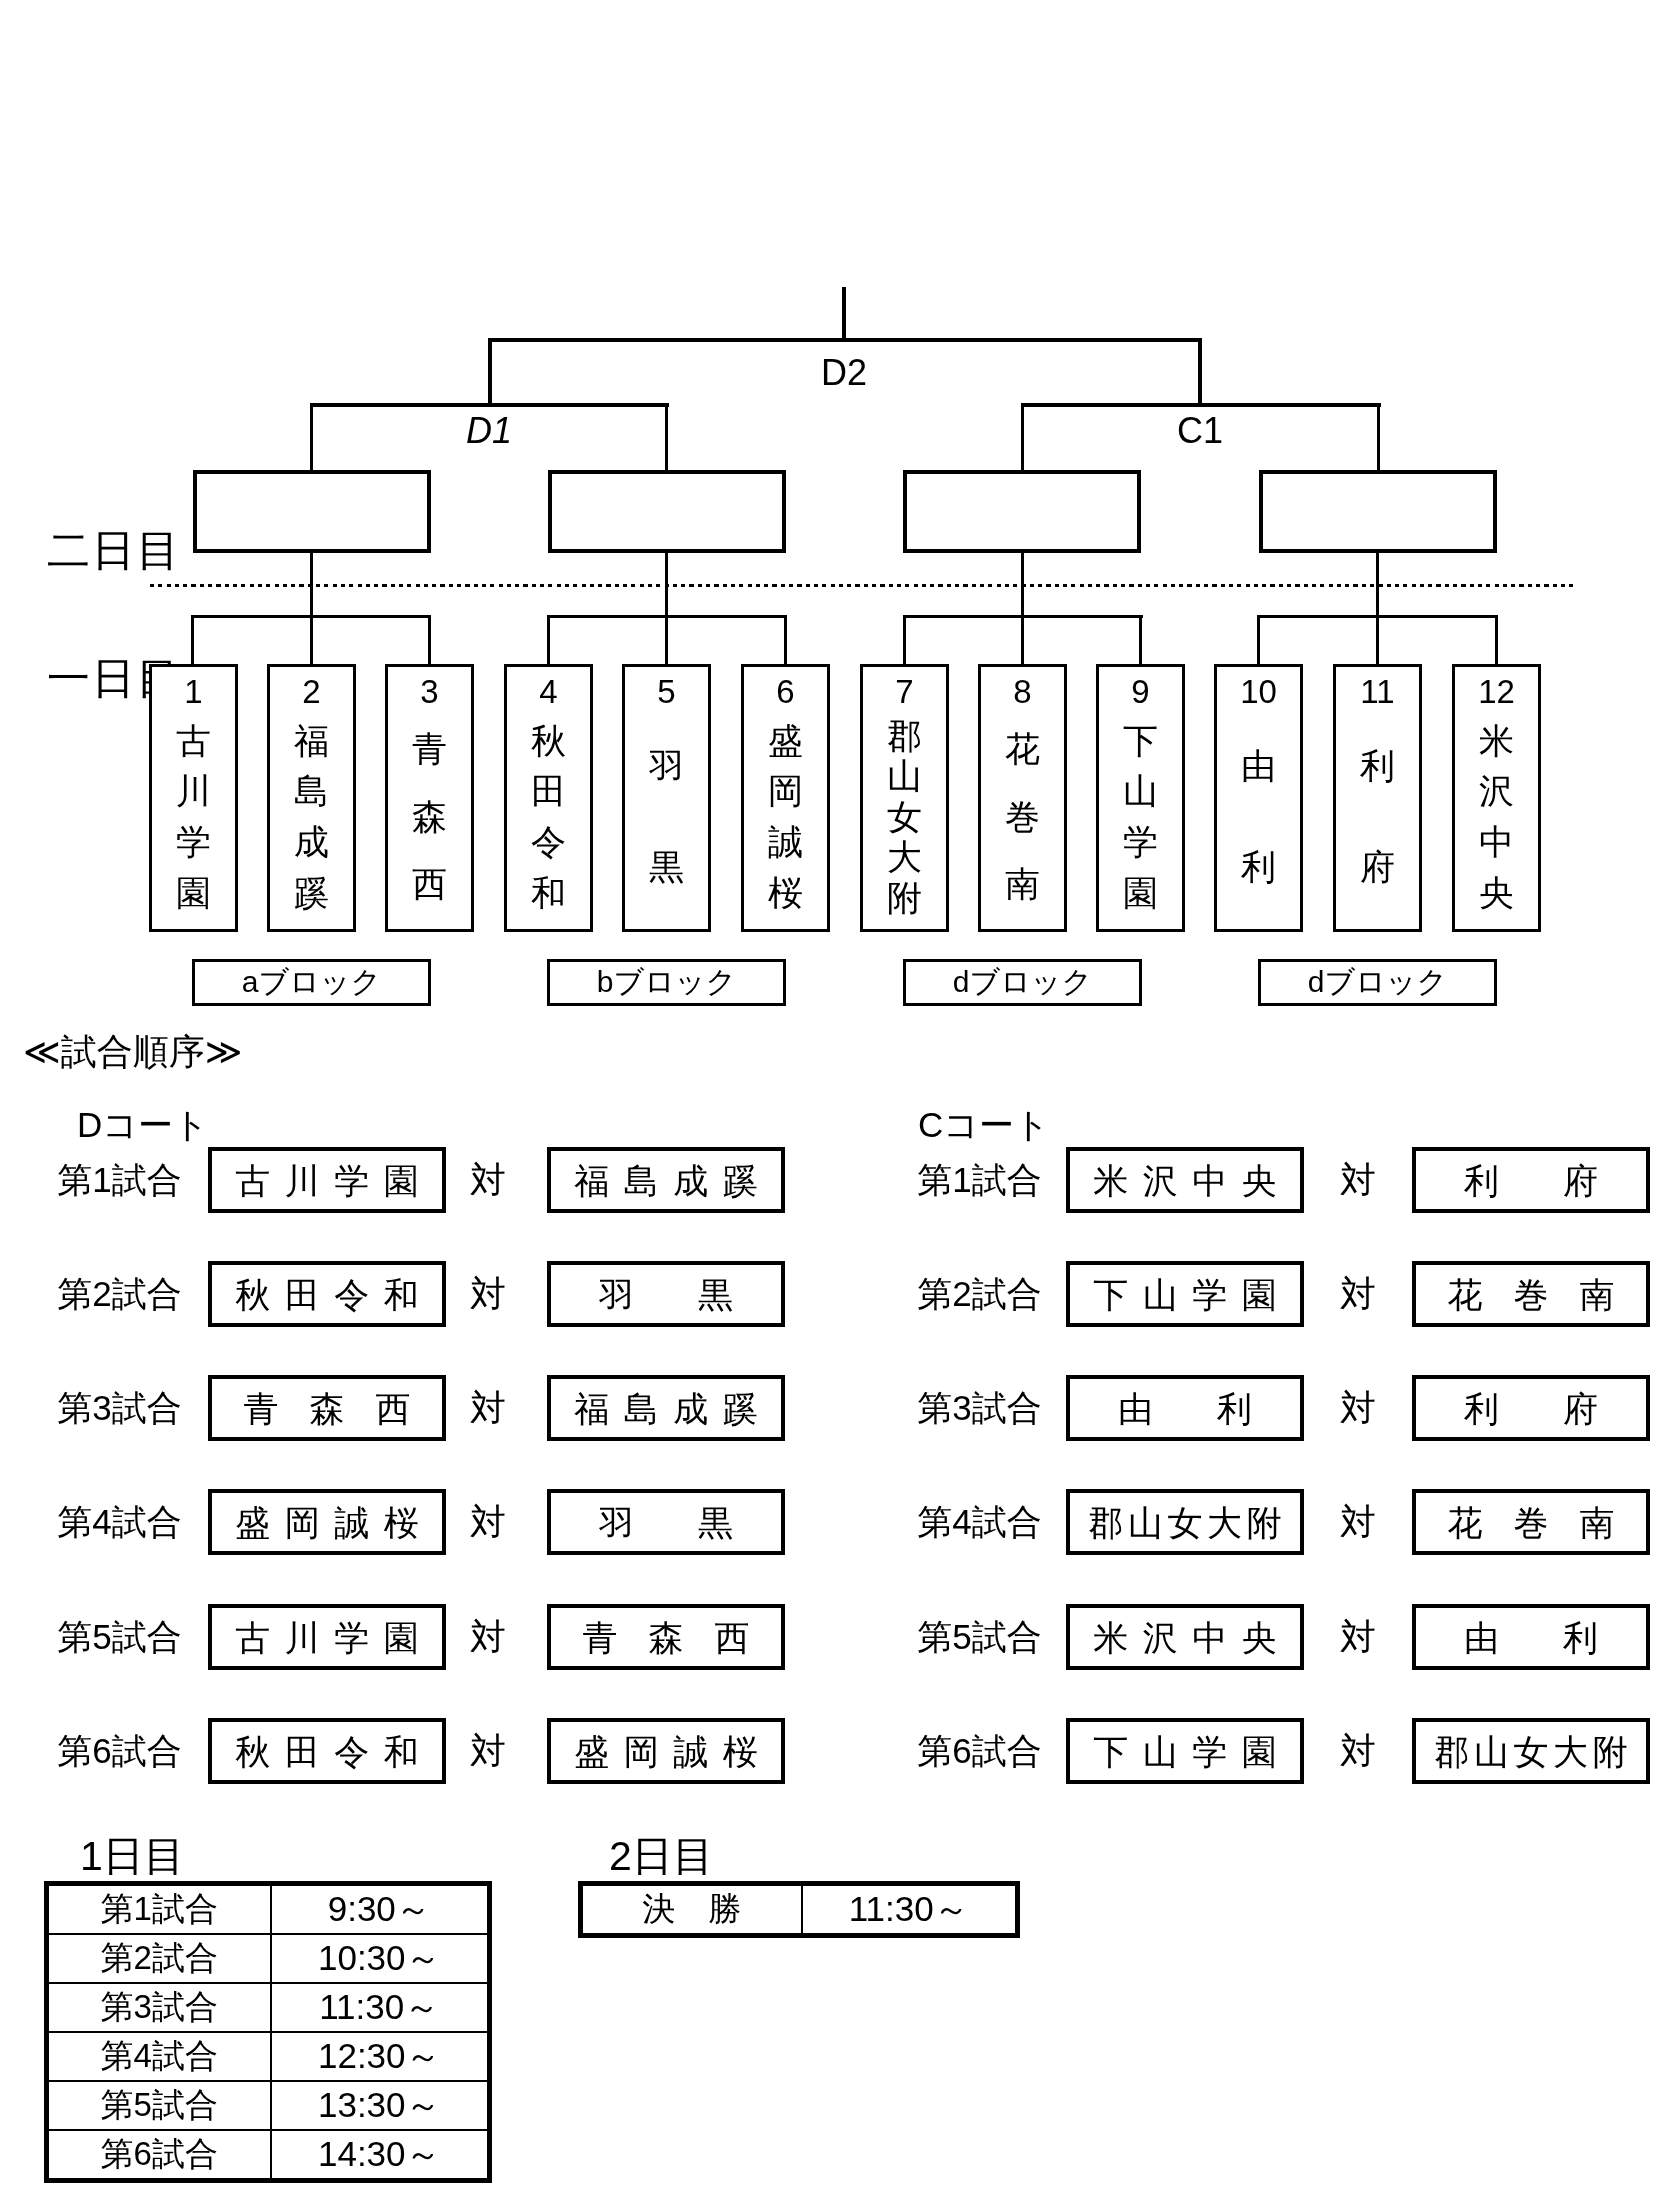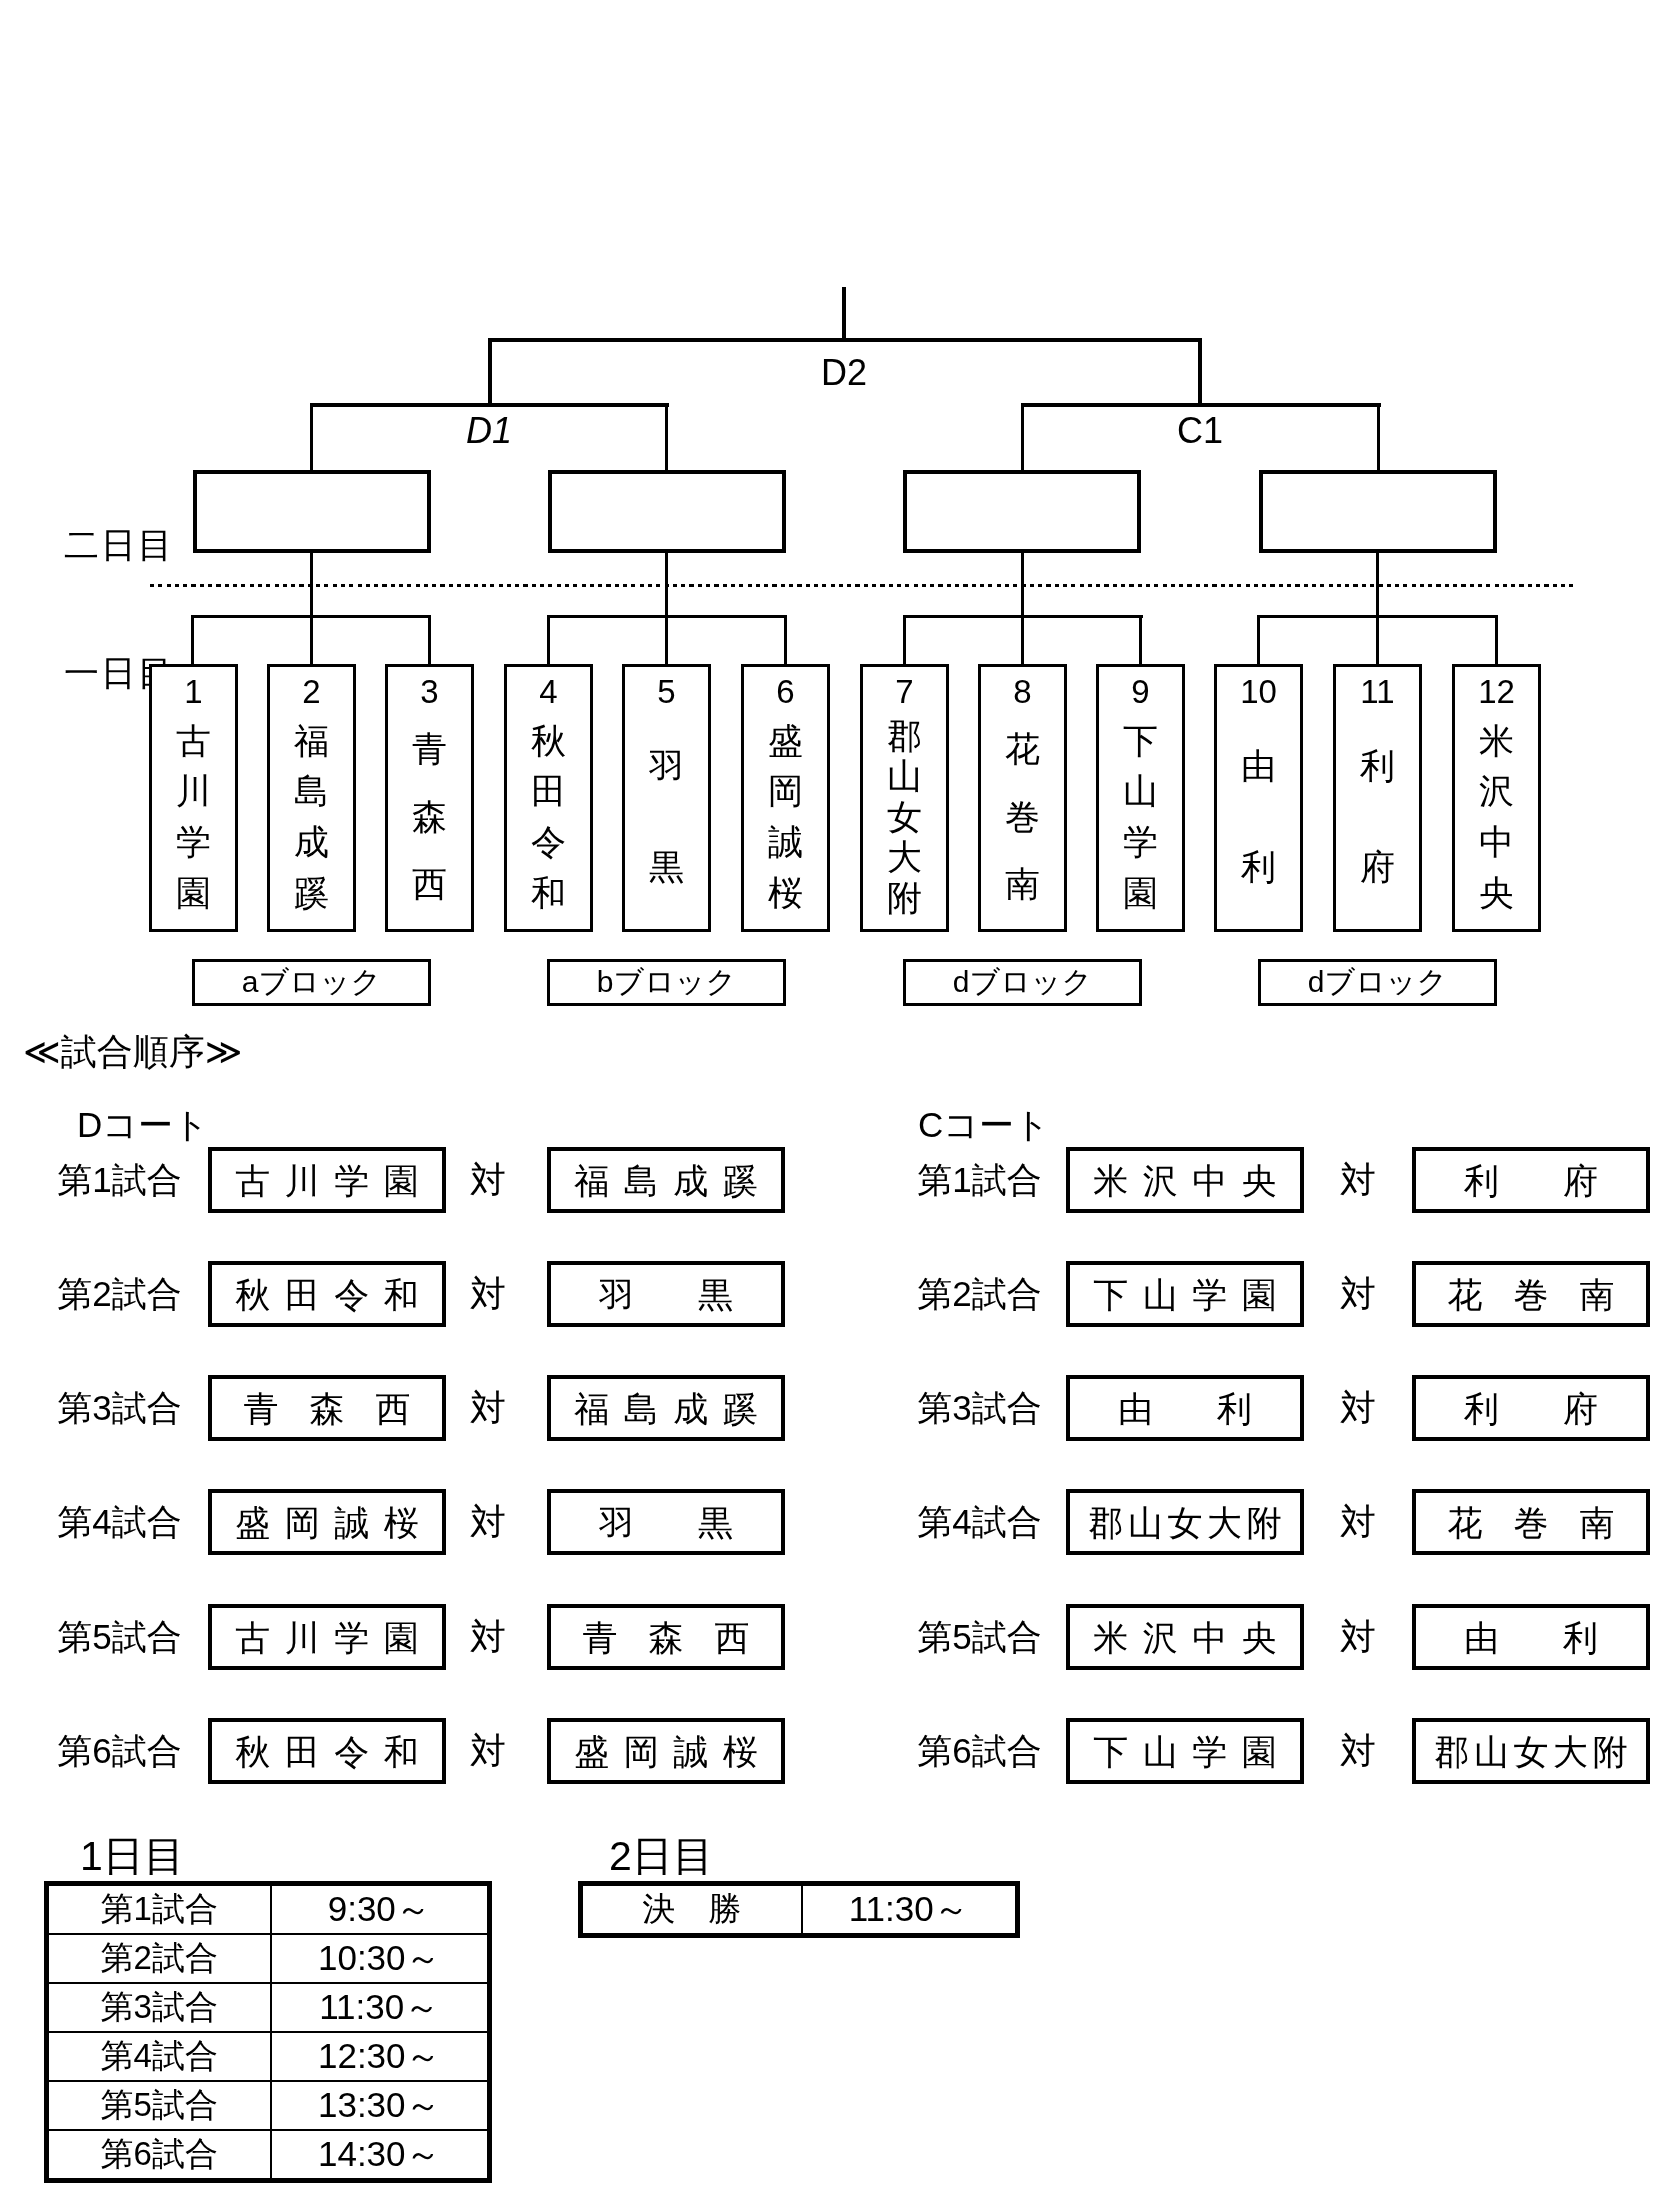--- a/index.html
+++ b/index.html
@@ -3,21 +3,21 @@
 <meta charset="utf-8">
 <style>
   html,body{margin:0;padding:0;background:#fff;color:#000;}
   body{width:1676px;height:2205px;font-family:"Liberation Sans","DejaVu Sans",sans-serif;}
   .stage{position:relative;width:1676px;height:2205px;background:#fff;overflow:hidden;}
   .ln{position:absolute;background:#000;}
   .dotted{position:absolute;height:3.3px;background-image:repeating-linear-gradient(90deg,#000 0,#000 4.1px,transparent 4.1px,transparent 8.3px);}
   .title1{position:absolute;top:13.2px;left:0;width:100%;text-align:center;font-size:61px;font-weight:bold;letter-spacing:1.7px;white-space:nowrap;}
   .title2{position:absolute;top:83px;left:0;width:100%;text-align:center;font-size:63px;font-weight:bold;letter-spacing:8.3px;white-space:nowrap;}
   .bracket-label{position:absolute;font-size:36px;text-align:center;width:116px;}
-  .side-label{position:absolute;left:64px;font-size:35px;letter-spacing:1.7px;white-space:nowrap;}
+  .side-label{position:absolute;left:47px;font-size:43px;letter-spacing:1.7px;white-space:nowrap;}
   .round-box{position:absolute;top:470px;width:238px;height:83px;border:4.1px solid #000;box-sizing:border-box;background:#fff;}
   .team-box{position:absolute;top:664px;width:89px;height:268px;border:3.3px solid #000;box-sizing:border-box;background:#fff;}
   .team-seed{position:absolute;top:6.6px;left:0;right:0;text-align:center;font-size:33px;line-height:1.1;}
   .team-vname{position:absolute;top:48px;bottom:11.6px;left:0;right:0;display:flex;flex-direction:column;justify-content:space-around;align-items:center;font-size:35px;line-height:1;}
   .block-box{position:absolute;top:959px;width:239px;height:47px;border:3.3px solid #000;box-sizing:border-box;display:flex;align-items:center;justify-content:center;font-size:30px;background:#fff;}
   .heading{position:absolute;font-size:36px;white-space:nowrap;}
   .court-label{position:absolute;font-size:35px;white-space:nowrap;}
   .match-row{position:absolute;left:0;width:1676px;height:66px;}
   .match-label{position:absolute;top:0;height:66px;line-height:66px;text-align:center;font-size:35px;white-space:nowrap;}
   .match-box{position:absolute;top:0;width:238px;height:66px;border:4.1px solid #000;box-sizing:border-box;display:flex;align-items:center;justify-content:center;background:#fff;}

